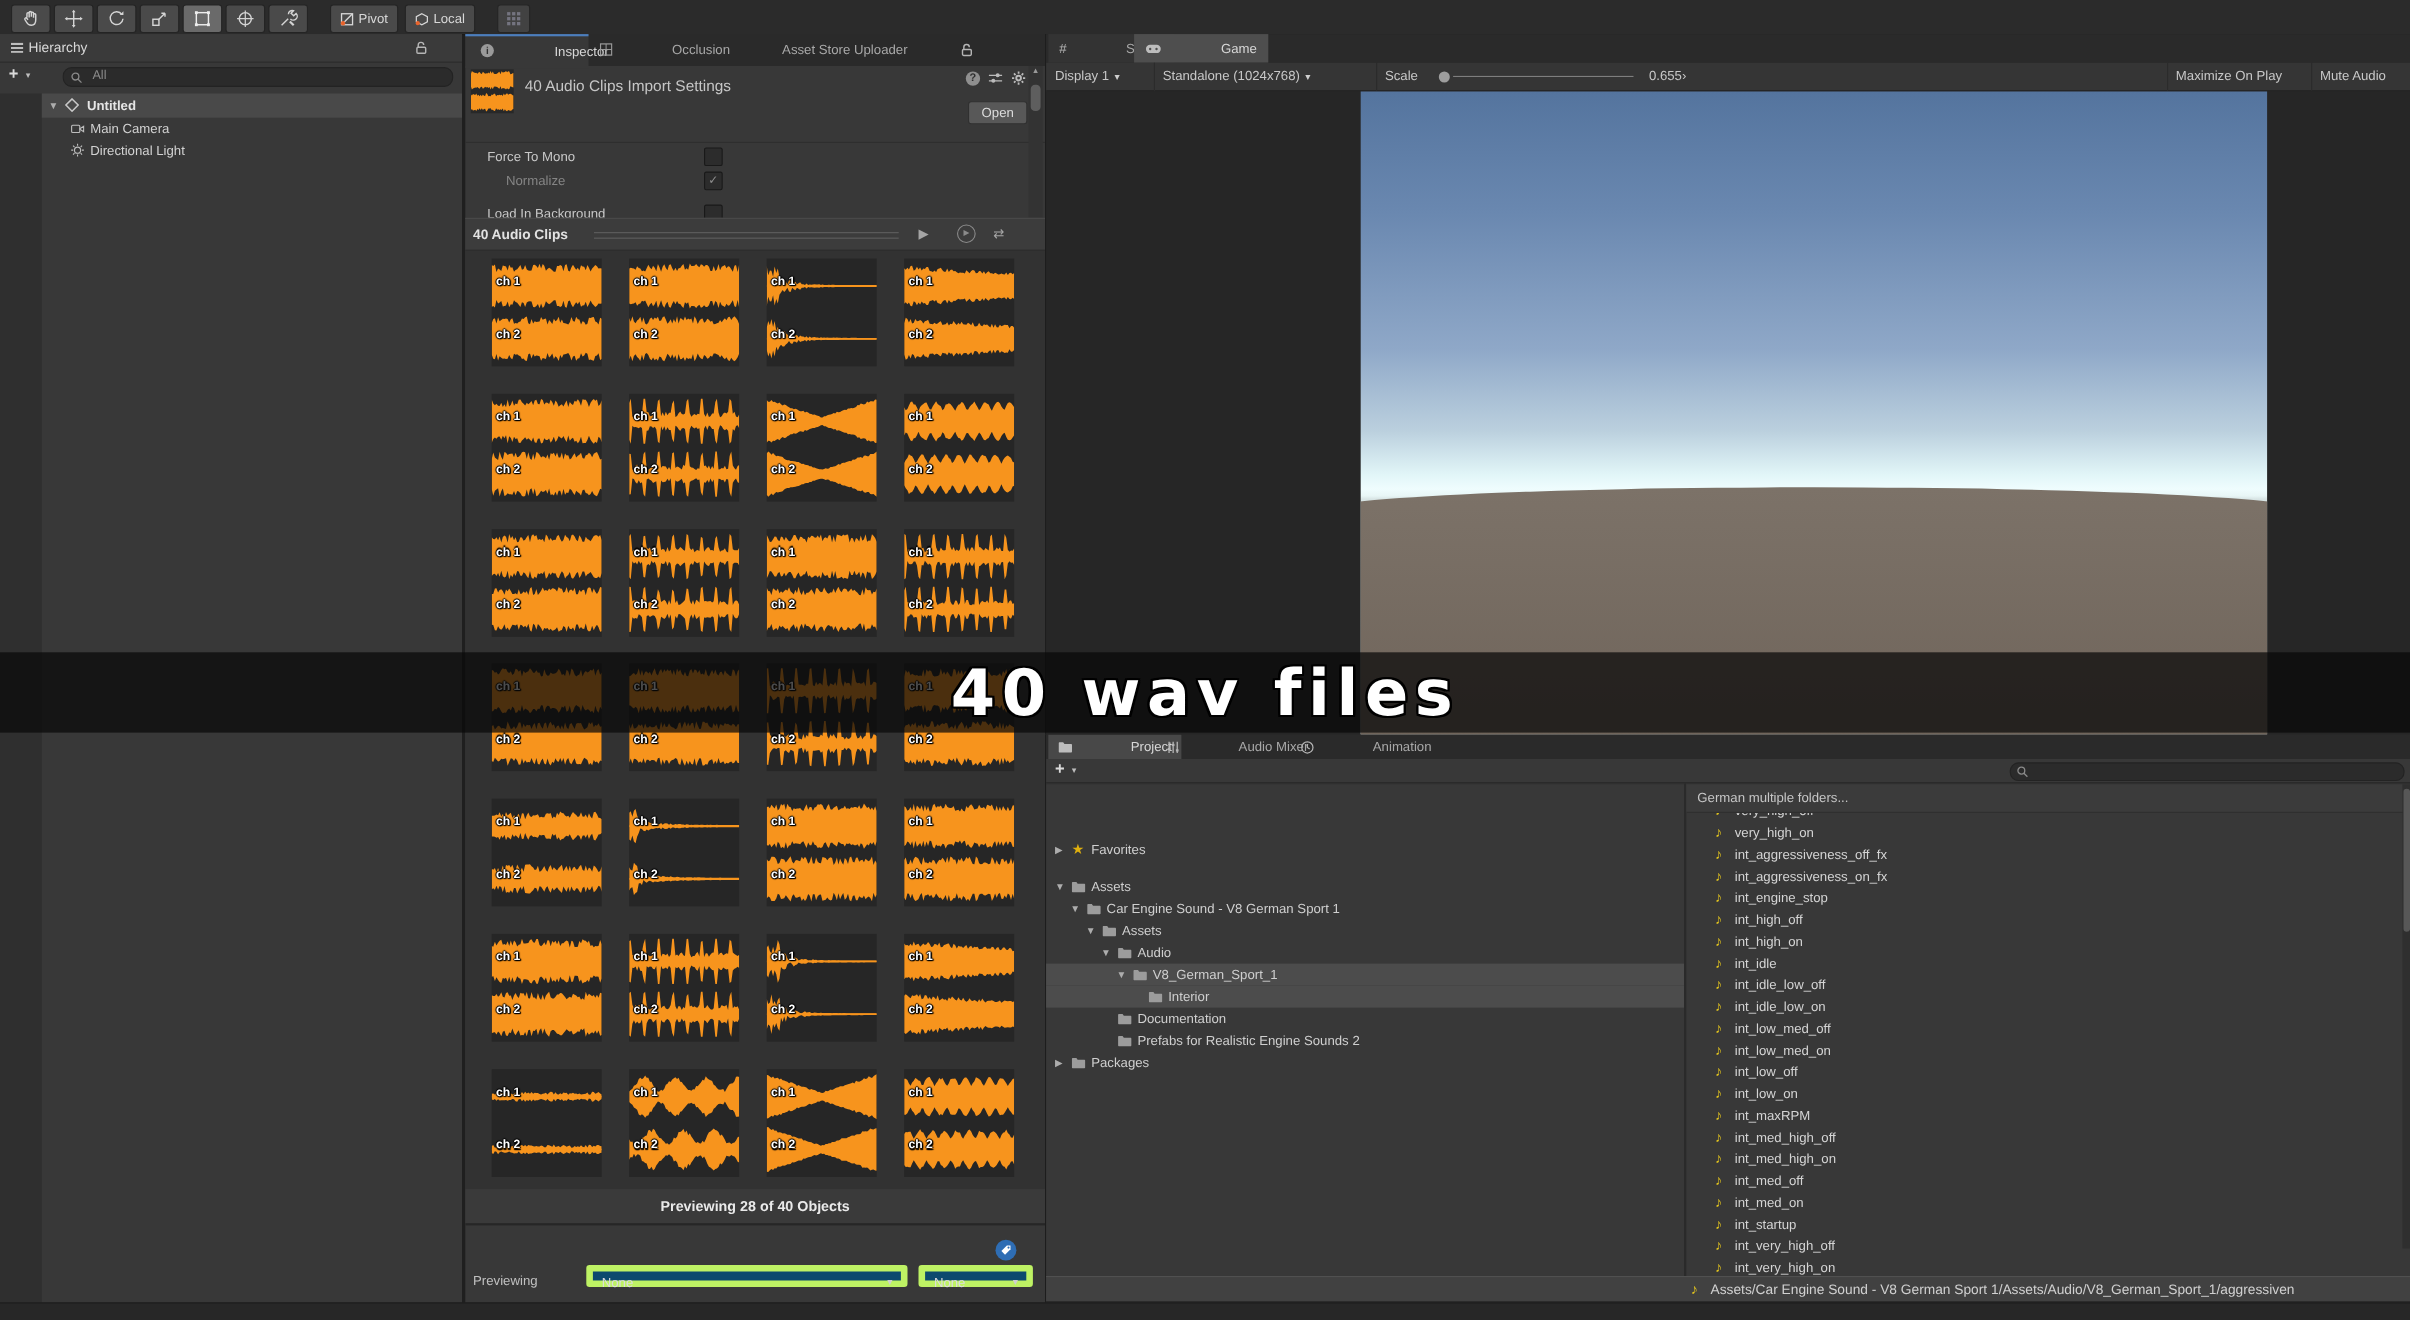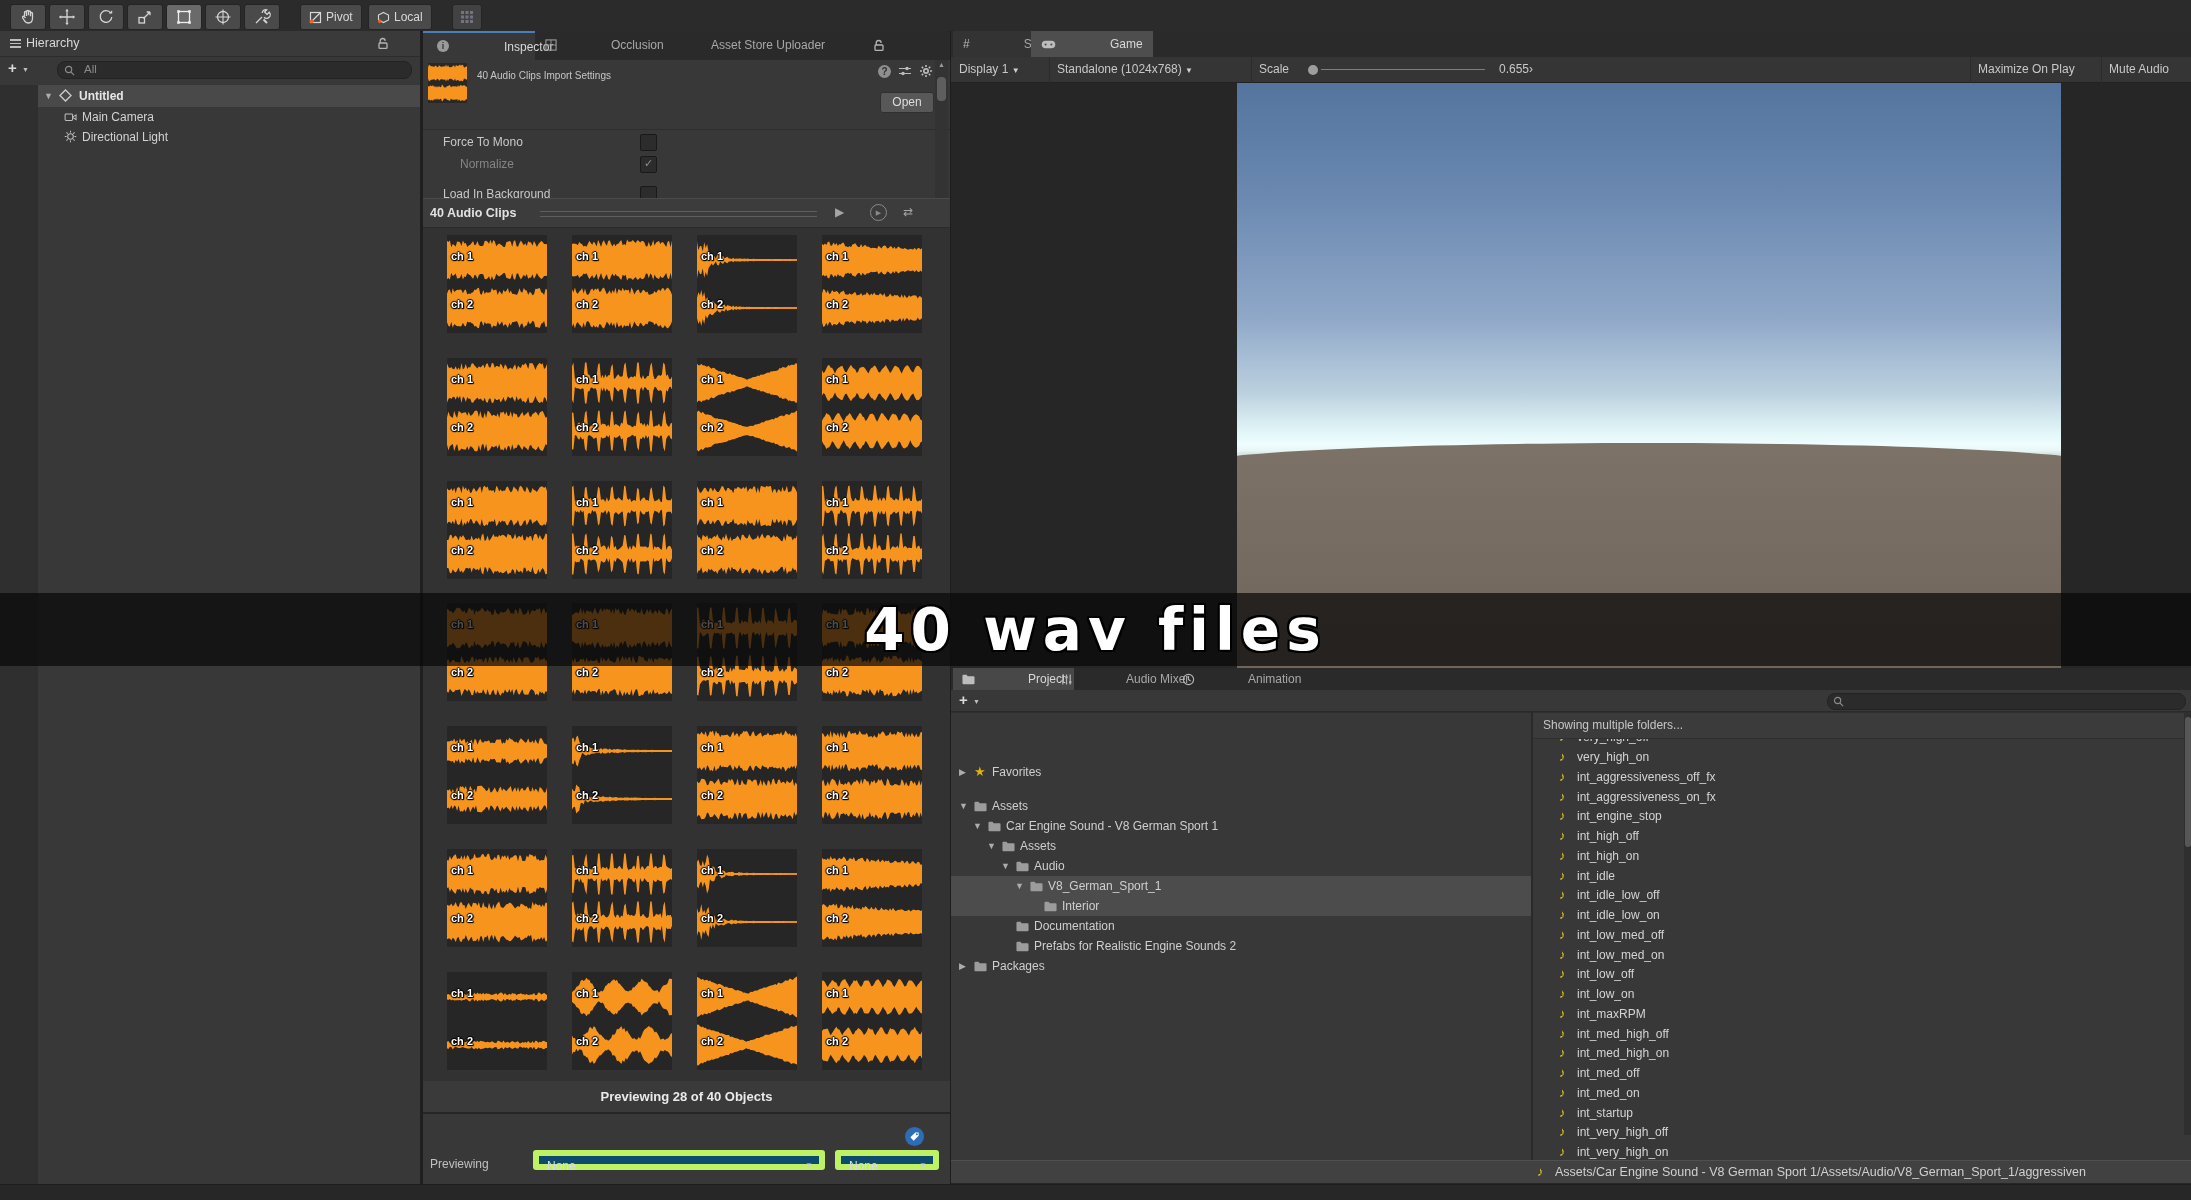--- a/index.html
+++ b/index.html
@@ -42,21 +42,21 @@
   
   #inspector{position:absolute;left:423px;top:31px;width:527px;height:1169px;background:#383838;}
   #insp-tabwell{position:absolute;left:0;top:0;width:527px;height:29px;background:#2A2A2A;}
   .tab-active-insp{position:absolute;left:0;top:0;width:112px;height:29px;background:#383838;border-top:2px solid #4C7EBD;}
   .circle-i{display:inline-block;width:12px;height:12px;border-radius:50%;background:#9A9A9A;color:#333;
             font-size:9px;font-weight:bold;text-align:center;line-height:12px;}
   .tabtext{color:#D8D8D8;font-size:12px;margin-left:48px;}
   .tabtext.inactive{color:#A8A8A8;}
   #insp-header{position:absolute;left:0;top:29px;width:527px;height:69px;border-bottom:1px solid #2E2E2E;}
   #insp-thumb{position:absolute;left:5px;top:3px;width:39px;height:40px;background:#282828;overflow:hidden;}
-  #insp-title{position:absolute;left:54px;top:10px;font-size:10px;color:#C6C6C6;}
+  #insp-title{position:absolute;left:54px;top:10px;font-size:14px;color:#C6C6C6;}
   .circle-q{position:absolute;width:13px;height:13px;border-radius:50%;background:#8F8F8F;color:#2E2E2E;
             font-size:10px;font-weight:bold;text-align:center;line-height:13px;}
   #open-btn{position:absolute;left:457px;top:32px;width:52px;height:19px;background:#585858;border:1px solid #303030;
             border-radius:3px;color:#DDD;text-align:center;line-height:19px;font-size:12px;}
   #insp-scroll{position:absolute;left:512px;top:29px;width:13px;height:138px;background:#333333;}
   #insp-scroll .arrow{position:absolute;left:3px;top:1px;font-size:7px;color:#9A9A9A;}
   #insp-scroll .thumb{position:absolute;left:2px;top:17px;width:9px;height:24px;background:#5E5E5E;border-radius:4px;}
   #settings-rows{position:absolute;left:0;top:99px;width:510px;height:68px;overflow:hidden;}
   #preview-bar{position:absolute;left:0;top:167px;width:527px;height:30px;background:#3C3C3C;
                border-top:1px solid #4A4A4A;border-bottom:1px solid #2A2A2A;box-sizing:border-box;}
@@ -952,21 +952,21 @@
             <svg width="13" height="11" viewBox="0 0 14 11">
               <path d="M.5 1.5c0-.6.4-1 1-1h3.4l1.2 1.6h6.4c.6 0 1 .4 1 1v6.4c0 .6-.4 1-1 1h-11c-.6 0-1-.4-1-1z" fill="#9C9C9C"></path>
             </svg>
           </span>
           <span class="plabel" style="left: 41px;">Packages</span>
         </div>
       </div>
     <div id="tree-divider"></div>
     <div id="file-pane">
       <div id="file-header">
-        <span>Showing multiple folders...</span>
+        <span>German multiple folders...</span>
       </div>
       <div id="file-rows">
           <div class="frow" style="top: -12px;">
             <span class="note">♪</span>
             <span class="flabel">very_high_off</span>
           </div>
           <div class="frow" style="top: 8px;">
             <span class="note">♪</span>
             <span class="flabel">very_high_on</span>
           </div>

